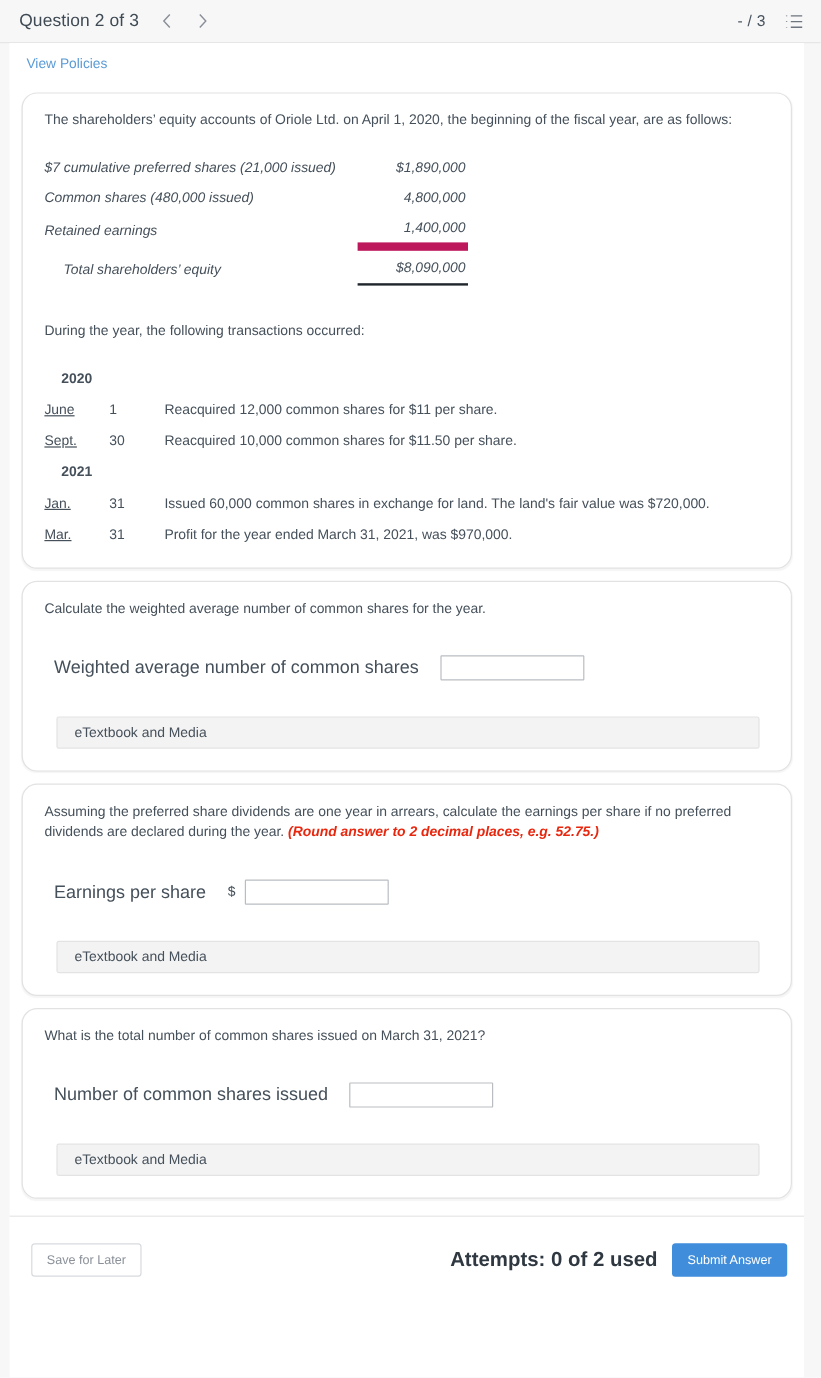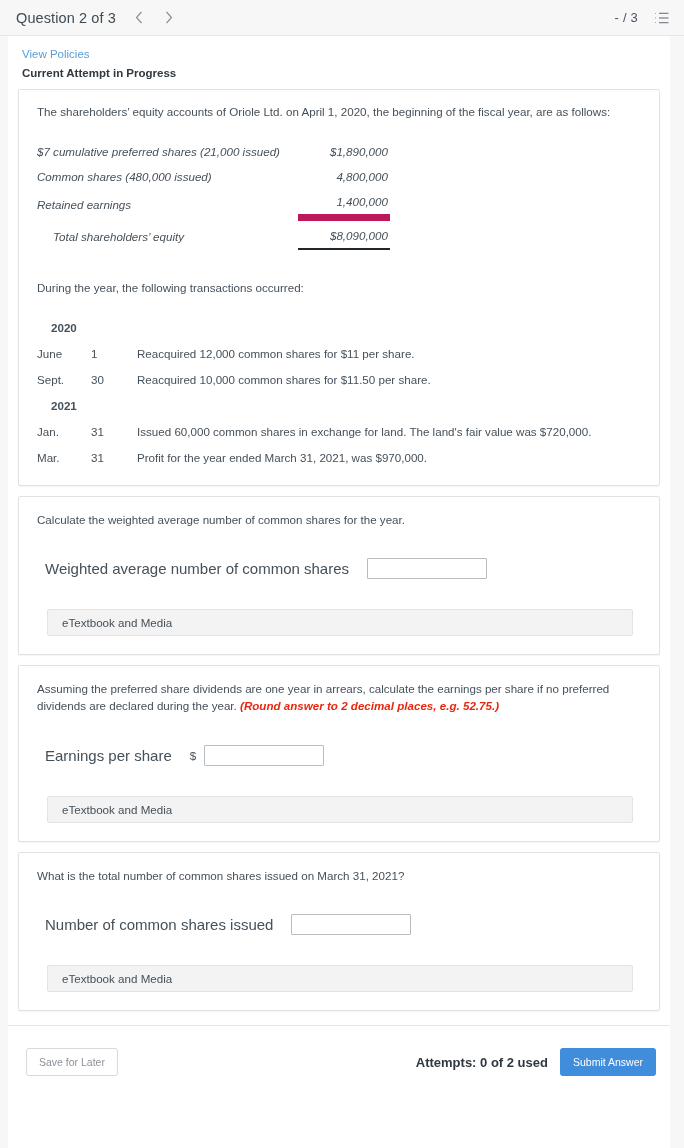--- a/index.html
+++ b/index.html
@@ -66,21 +66,21 @@
     font-size: 11.5px;
     font-weight: bold;
     color: #2f3840;
   }
 
   
   .card {
     margin: 0 10px 10px 10px;
     background: #fff;
     border: 1px solid #e2e2e2;
-    border-radius: 2px;
+    border-radius: 13px;
     box-shadow: 0 1px 1px rgba(0,0,0,0.045);
   }
   .card-inner { padding: 14px 16px 14px 18px; }
 
   .body-text {
     font-size: 11.6px;
     color: #45505a;
     line-height: 1.45;
   }
 
@@ -111,21 +111,21 @@
     font-size: 11.6px;
     color: #45505a;
     padding: 6.5px 0;
     vertical-align: top;
   }
   .tx-year {
     font-weight: bold;
     color: #2f3840;
     padding-left: 14px !important;
   }
-  .tx-mon { width: 46px; white-space: nowrap; }
+  .tx-mon { width: 46px; white-space: nowrap; text-decoration: underline; }
   .tx-day { width: 40px; text-align: left; padding-left: 8px !important; white-space: nowrap; }
   .tx-desc { padding-left: 14px !important; }
 
   
   .prompt {
     font-size: 11.6px;
     color: #45505a;
     line-height: 1.5;
   }
   .hint {
@@ -190,21 +190,21 @@
     color: #8b9199;
     background: #fff;
     border: 1px solid #d8dade;
     border-radius: 3px;
     padding: 7px 12px;
     cursor: pointer;
     font-family: "Liberation Sans", sans-serif;
   }
   .foot-spacer { flex: 1; }
   .attempts {
-    font-size: 13px;
+    font-size: 17px;
     font-weight: bold;
     color: #2f3840;
     margin-right: 12px;
   }
   .btn-submit {
     font-size: 10.5px;
     color: #ffffff;
     background: #3f8ddb;
     border: none;
     border-radius: 3px;
@@ -243,21 +243,20 @@
         <line x1="1.5" y1="12.4" x2="1.5" y2="13"></line>
         <line x1="5" y1="12.7" x2="14.5" y2="12.7"></line>
       </svg>
     </div>
   </div>
 
   <div class="content">
 
     <div class="topbar">
       <div class="policies">View Policies</div>
-      <div class="attempt">Current Attempt in Progress</div>
     </div>
 
     <div class="card">
       <div class="card-inner">
         <div class="body-text">The shareholders’ equity accounts of Oriole Ltd. on April 1, 2020, the beginning of the fiscal year, are as follows:</div>
 
         <table class="eq-table">
           <tbody>
             <tr>
               <td class="eq-label">$7 cumulative preferred shares (21,000 issued)</td>

